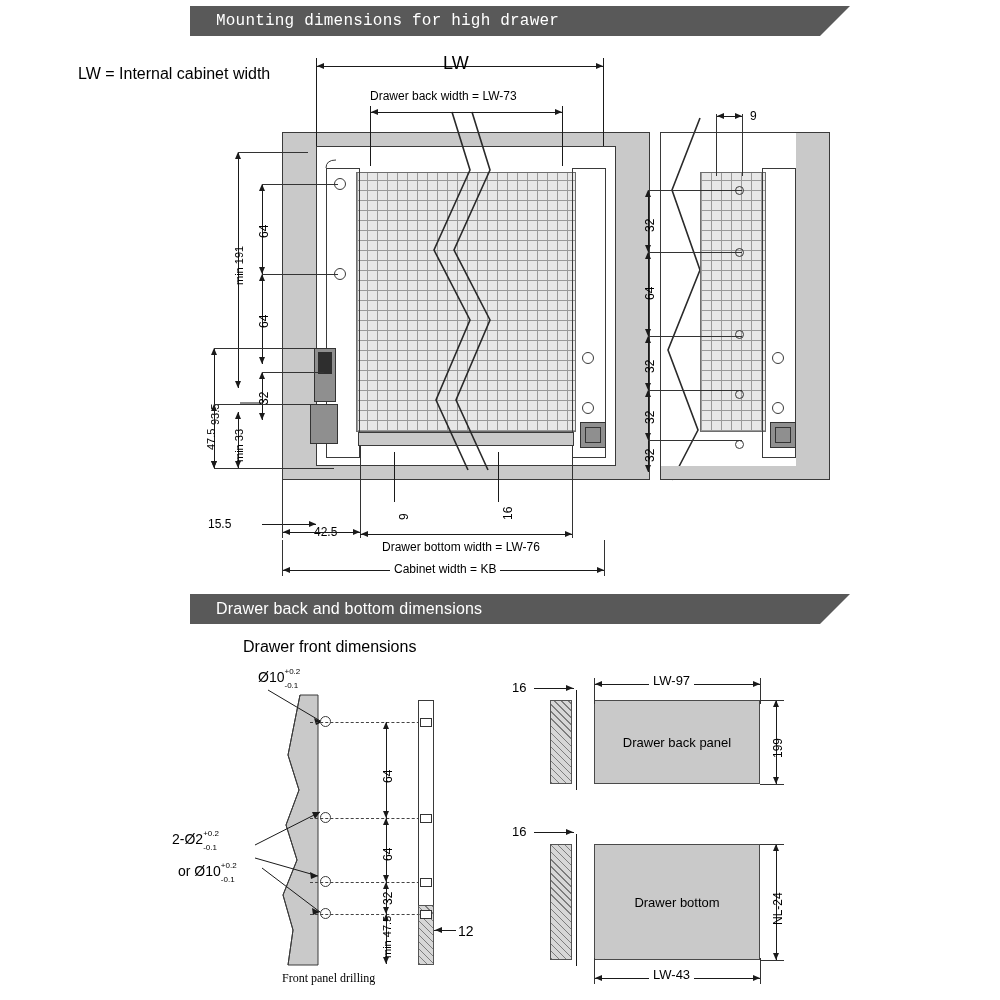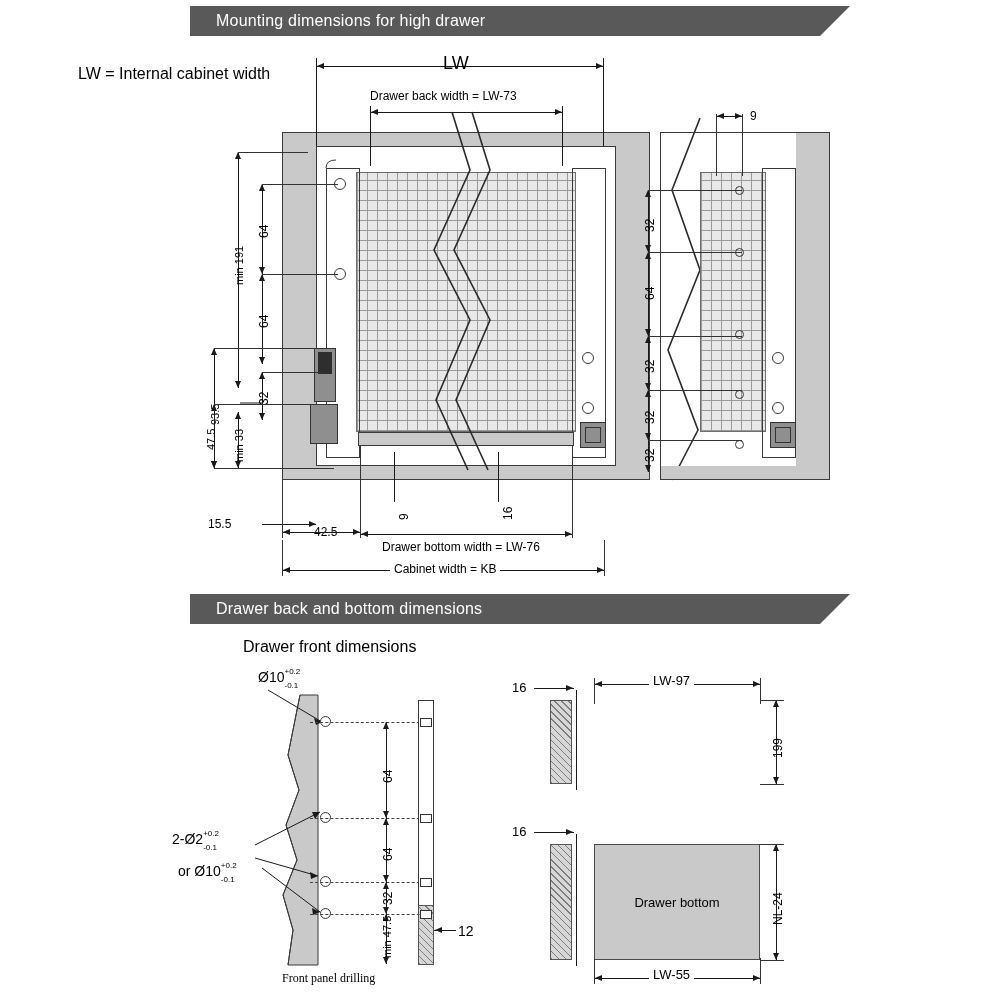--- a/index.html
+++ b/index.html
@@ -163,21 +163,21 @@
   .supwrap {
     display: inline-block;
     vertical-align: middle;
   }
 </style>
 </head>
 <body>
 
 <div class="page">
 
-  <div class="banner" style="left:190px; top:6px; width:630px;">
+  <div class="banner" style="left:190px; top:6px; width:630px;font-family:Liberation Mono, monospace;">
     <span>Mounting dimensions for high drawer</span>
     <span class="tail"></span>
   </div>
 
   <div class="t s16" style="left:78px; top:66px;">LW = Internal cabinet width</div>
 
   <div class="graynb" style="left:282px; top:132px; width:34px; height:348px;"></div>
   <div class="graynb" style="left:616px; top:132px; width:34px; height:348px;"></div>
   <div class="graynb" style="left:282px; top:132px; width:368px; height:14px;"></div>
   <div class="graynb" style="left:282px; top:466px; width:368px; height:14px;"></div>
@@ -428,20 +428,23 @@
   <div class="t s14" style="left:458px; top:924px;">12</div>
 
   <div class="t s12" style="left:282px; top:972px;font-family:Liberation Serif, serif;">Front panel drilling</div>
 
   <div class="hatch" style="left:550px; top:700px; width:22px; height:84px;"></div>
   <div class="ln vl" style="left:576px; top:690px; height:100px;"></div>
   <div class="ln hl" style="left:534px; top:688px; width:40px;"></div>
   <div class="ah right" style="left:566px; top:685px;"></div>
   <div class="t s13" style="left:512px; top:681px;">16</div>
 
+  <div class="panelbox" style="left:594px; top:700px; width:166px; height:84px;">
+    <span>Drawer back panel</span>
+  </div>
 
   <div class="ln hl" style="left:594px; top:684px; width:166px;"></div>
   <div class="ah left" style="left:595px; top:681px;"></div>
   <div class="ah right" style="left:753px; top:681px;"></div>
   <div class="ln vl thin" style="left:594px; top:678px; height:26px;"></div>
   <div class="ln vl thin" style="left:760px; top:678px; height:26px;"></div>
   <div class="t s13" style="left:649px; top:674px; background:#fff; padding:0 4px;">LW-97</div>
 
   <div class="ln vl" style="left:776px; top:700px; height:84px;"></div>
   <div class="ah up" style="left:773px; top:700px;"></div>
@@ -465,15 +468,15 @@
   <div class="ah down" style="left:773px; top:953px;"></div>
   <div class="ln hl thin" style="left:760px; top:844px; width:24px;"></div>
   <div class="ln hl thin" style="left:760px; top:960px; width:24px;"></div>
   <div class="vt" style="left:772px; top:925px;">NL-24</div>
 
   <div class="ln hl" style="left:594px; top:978px; width:166px;"></div>
   <div class="ah left" style="left:595px; top:975px;"></div>
   <div class="ah right" style="left:753px; top:975px;"></div>
   <div class="ln vl thin" style="left:594px; top:958px; height:26px;"></div>
   <div class="ln vl thin" style="left:760px; top:958px; height:26px;"></div>
-  <div class="t s13" style="left:649px; top:968px; background:#fff; padding:0 4px;">LW-55</div>
+  <div class="t s13" style="left:649px; top:968px; background:#fff; padding:0 4px;">LW-43</div>
 
 </div>
 
 </body></html>

